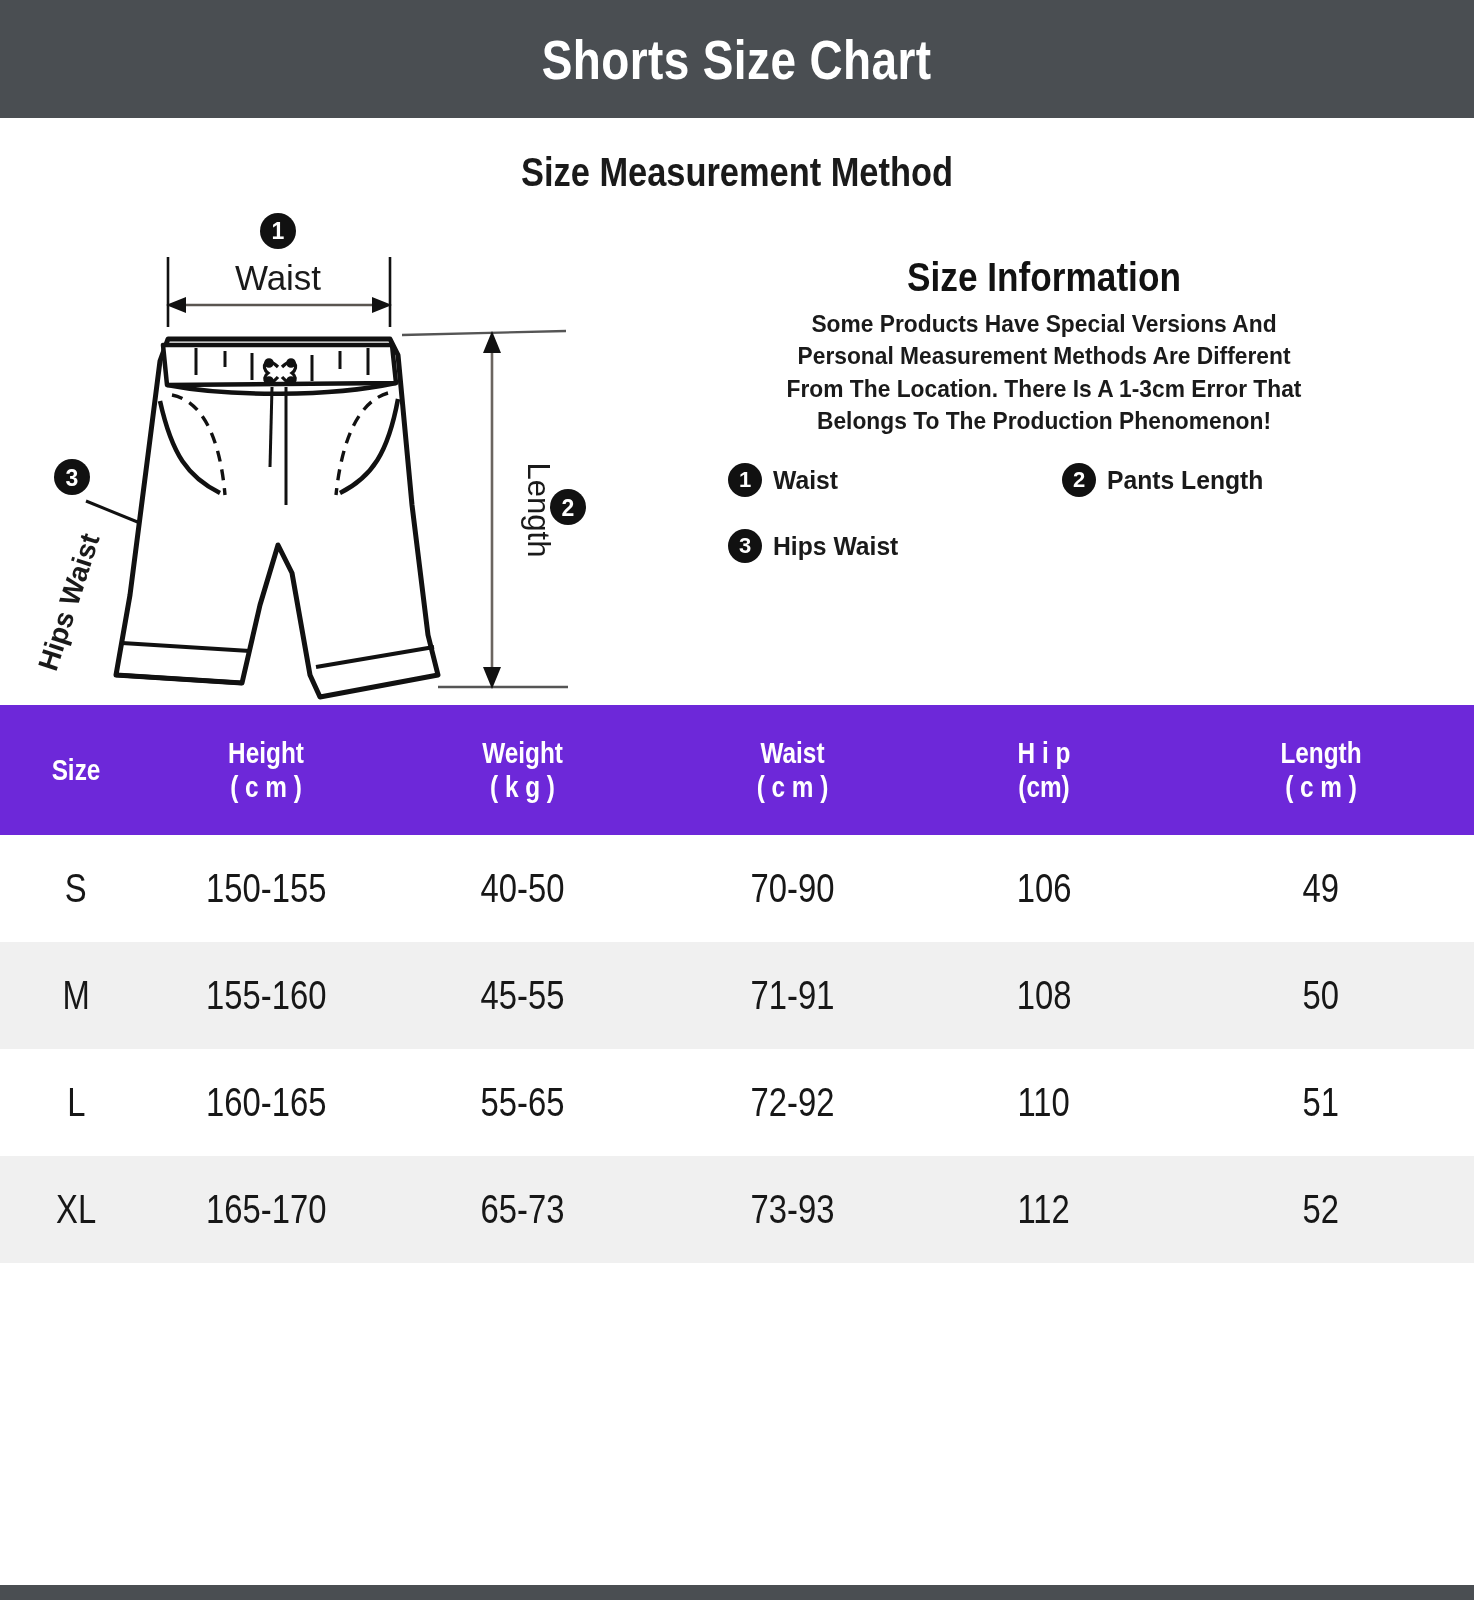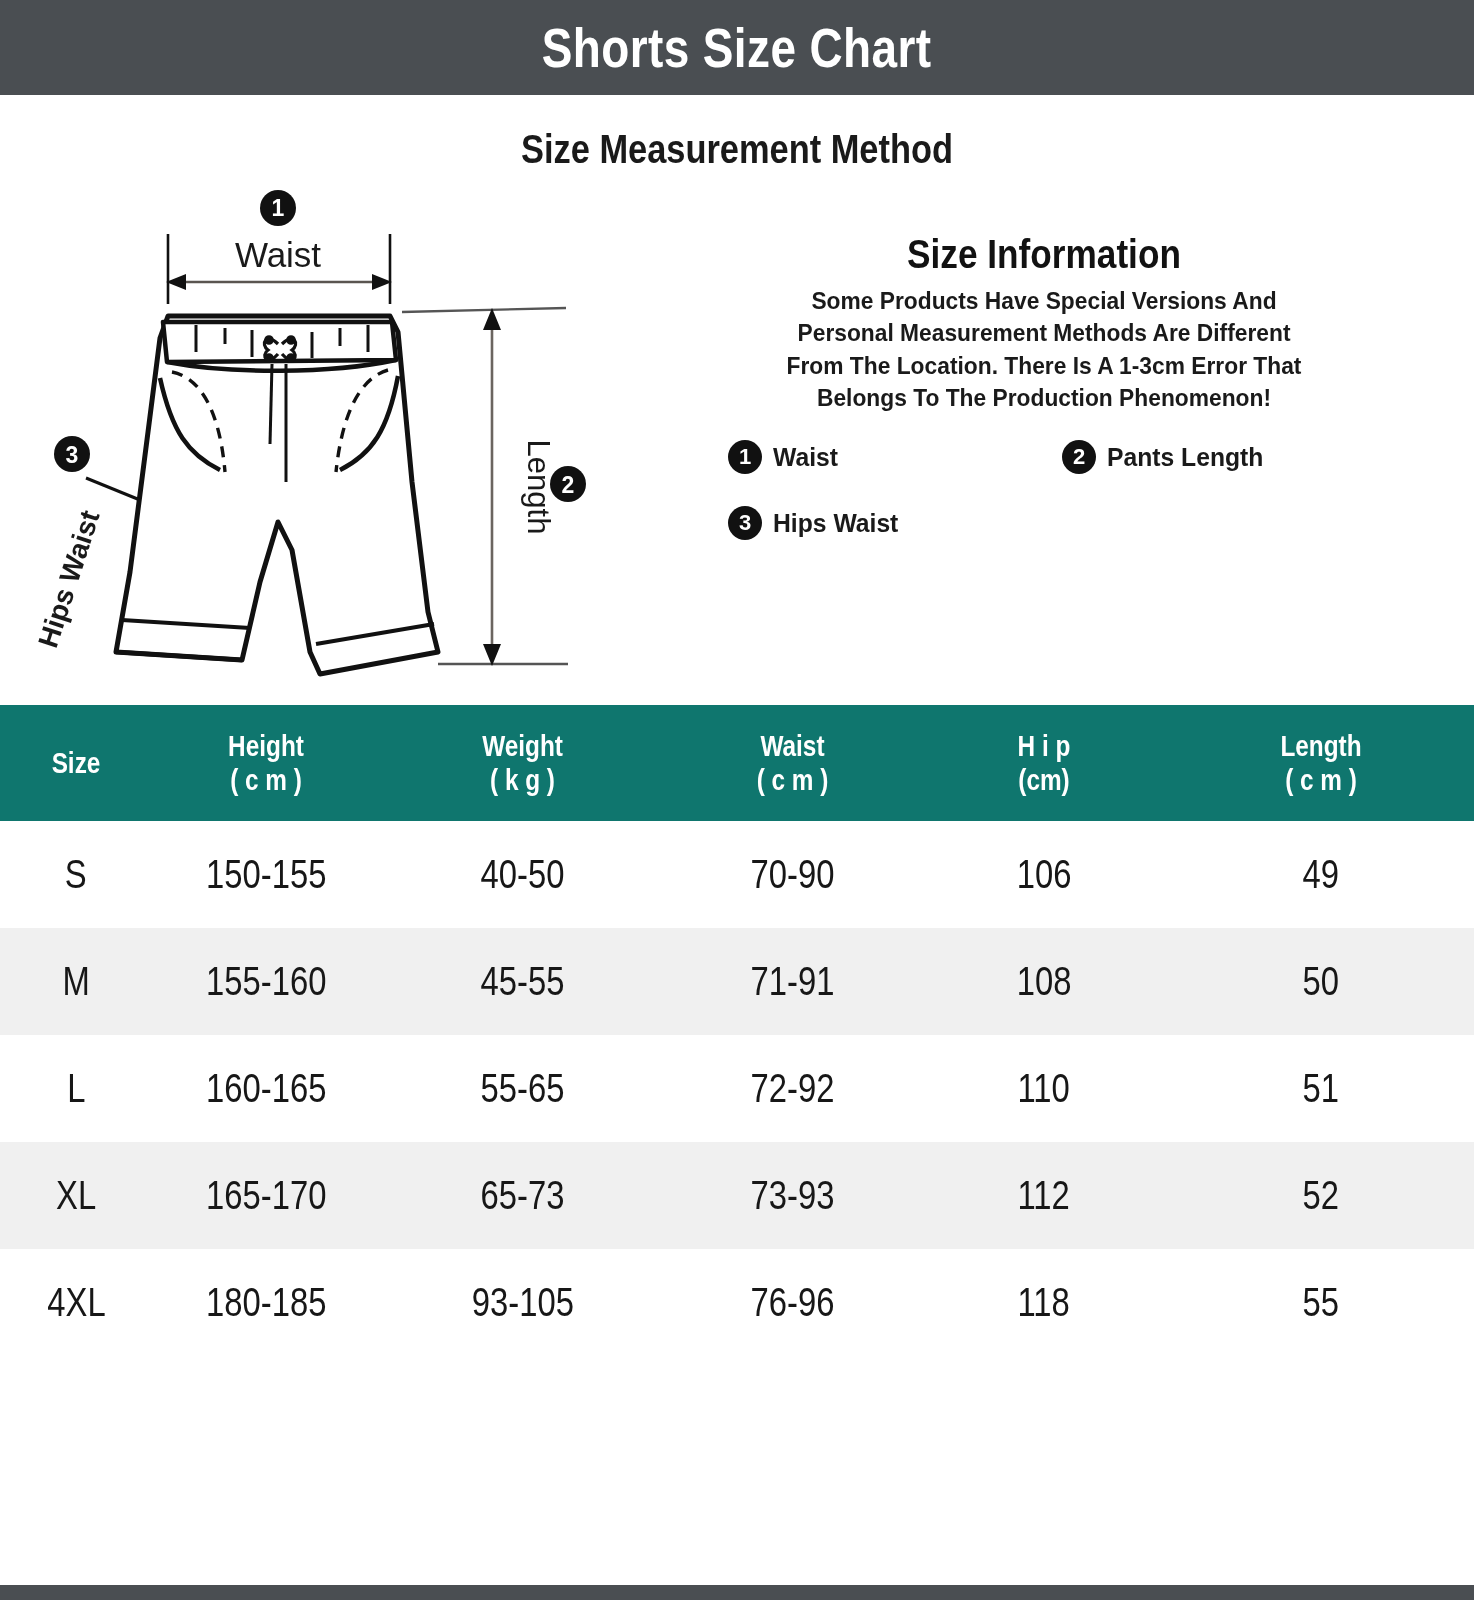--- a/index.html
+++ b/index.html
@@ -11,21 +11,21 @@
     width: 1474px;
     height: 1600px;
     font-family: "Liberation Sans", "DejaVu Sans", sans-serif;
     overflow: hidden;
     position: relative;
   }
 
   
   .banner {
     width: 1474px;
-    height: 95px;
+    height: 118px;
     background: #4a4e52;
     display: flex;
     align-items: center;
     justify-content: center;
     box-sizing: border-box;
   }
   .banner-title {
     color: #ffffff;
     font-size: 56px;
     font-weight: bold;
@@ -137,21 +137,21 @@
     left: 0;
     top: 705px;
     width: 1474px;
     border-collapse: collapse;
     table-layout: fixed;
   }
   .size-table th, .size-table td {
     border: none;
     padding: 0;
   }
-  .size-table thead tr { background: #0f766e; height: 116px; }
+  .size-table thead tr { background: #6d28d9; height: 130px; }
   .size-table thead th {
     color: #ffffff;
     vertical-align: middle;
     text-align: center;
     font-weight: bold;
     font-size: 29px;
     line-height: 1.18;
     font-family: "Liberation Sans", sans-serif;
   }
   .size-table thead th .hname {
@@ -384,24 +384,16 @@
       <td><span>51</span></td>
     </tr>
     <tr class="even">
       <td><span>XL</span></td>
       <td><span>165-170</span></td>
       <td><span>65-73</span></td>
       <td><span>73-93</span></td>
       <td><span>112</span></td>
       <td><span>52</span></td>
     </tr>
-    <tr class="odd">
-      <td><span>4XL</span></td>
-      <td><span>180-185</span></td>
-      <td><span>93-105</span></td>
-      <td><span>76-96</span></td>
-      <td><span>118</span></td>
-      <td><span>55</span></td>
-    </tr>
   </tbody>
 </table>
 
 <div class="footer-bar"></div>
 
 </body></html>

